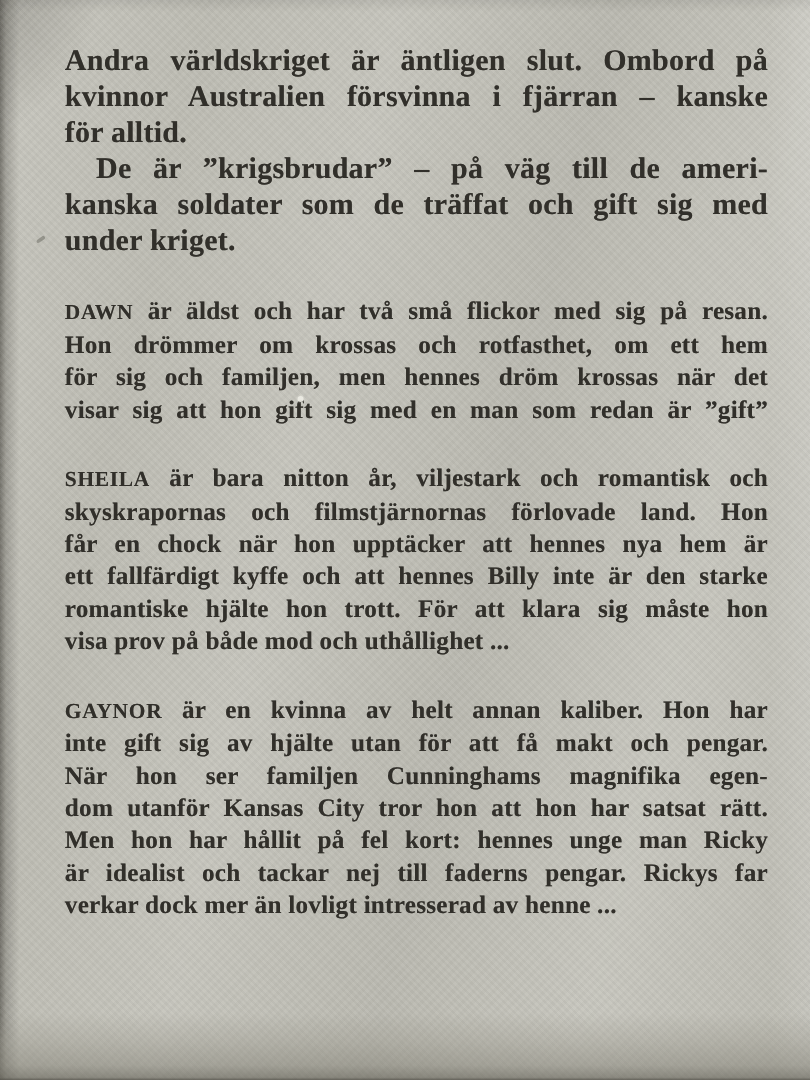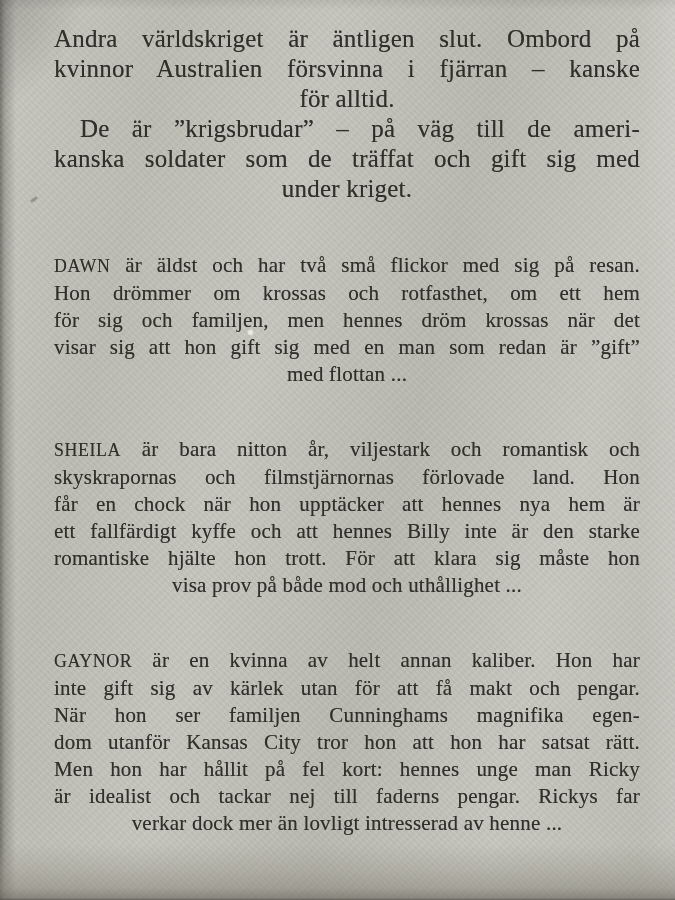--- a/index.html
+++ b/index.html
@@ -31,30 +31,31 @@
     position:absolute;left:0;right:0;bottom:0;height:56px;
     background:linear-gradient(to bottom,
       rgba(148,146,135,0) 0%,
       rgba(148,146,135,.35) 45%,
       rgba(132,130,119,.5) 78%,
       rgba(108,106,96,.65) 96%,
       rgba(84,82,74,.85) 100%);
   }
   .text-block{
     position:absolute;
-    left:54px;top:24px;width:586px;
+    left:54px;top:36px;width:586px;
     color:#312f2a;
     font-family:"Liberation Serif", serif;
     letter-spacing:0.2px;
     text-shadow:0 0 0.5px rgba(49,47,42,.55);
+    font-weight:bold;
   }
   .para{margin:0;}
   .para.intro{font-size:25px;line-height:30px;}
-  .para.body{font-size:21px;line-height:27px;margin-top:48px;}
-  .line{text-align:center;}
+  .para.body{font-size:21px;line-height:27px;margin-top:30px;}
+  .line{text-align:left;}
   .line.just{text-align:justify;text-align-last:justify;}
   .line.indent{text-indent:26px;}
   .lead{font-size:0.85em;letter-spacing:0.6px;}
   .speck{
     position:absolute;left:248px;top:330px;width:5px;height:5px;
     border-radius:50%;background:rgba(238,237,229,.92);
     box-shadow:0 0 2px rgba(238,237,229,.8);
   }
   .mark{
     position:absolute;left:30px;top:198px;width:8px;height:3px;
@@ -75,33 +76,32 @@
       <div class="para intro">
         <div class="line just indent">De är ”krigsbrudar” – på väg till de ameri-</div>
         <div class="line just">kanska soldater som de träffat och gift sig med</div>
         <div class="line">under kriget.</div>
       </div>
       <div class="para body">
         <div class="line just"><span class="lead">DAWN</span> är äldst och har två små flickor med sig på resan.</div>
         <div class="line just">Hon drömmer om krossas och rotfasthet, om ett hem</div>
         <div class="line just">för sig och familjen, men hennes dröm krossas när det</div>
         <div class="line just">visar sig att hon gift sig med en man som redan är ”gift”</div>
-        <div class="line">med flottan ...</div>
       </div>
       <div class="para body">
         <div class="line just"><span class="lead">SHEILA</span> är bara nitton år, viljestark och romantisk och</div>
         <div class="line just">skyskrapornas och filmstjärnornas förlovade land. Hon</div>
         <div class="line just">får en chock när hon upptäcker att hennes nya hem är</div>
         <div class="line just">ett fallfärdigt kyffe och att hennes Billy inte är den starke</div>
         <div class="line just">romantiske hjälte hon trott. För att klara sig måste hon</div>
         <div class="line">visa prov på både mod och uthållighet ...</div>
       </div>
       <div class="para body">
         <div class="line just"><span class="lead">GAYNOR</span> är en kvinna av helt annan kaliber. Hon har</div>
-        <div class="line just">inte gift sig av kärlek utan för att få makt och pengar.</div>
+        <div class="line just">inte gift sig av hjälte utan för att få makt och pengar.</div>
         <div class="line just">När hon ser familjen Cunninghams magnifika egen-</div>
         <div class="line just">dom utanför Kansas City tror hon att hon har satsat rätt.</div>
         <div class="line just">Men hon har hållit på fel kort: hennes unge man Ricky</div>
         <div class="line just">är idealist och tackar nej till faderns pengar. Rickys far</div>
         <div class="line">verkar dock mer än lovligt intresserad av henne ...</div>
       </div>
     </div>
   <div class="speck"></div>
   <div class="mark"></div>
   <div class="edge-bottom"></div>

